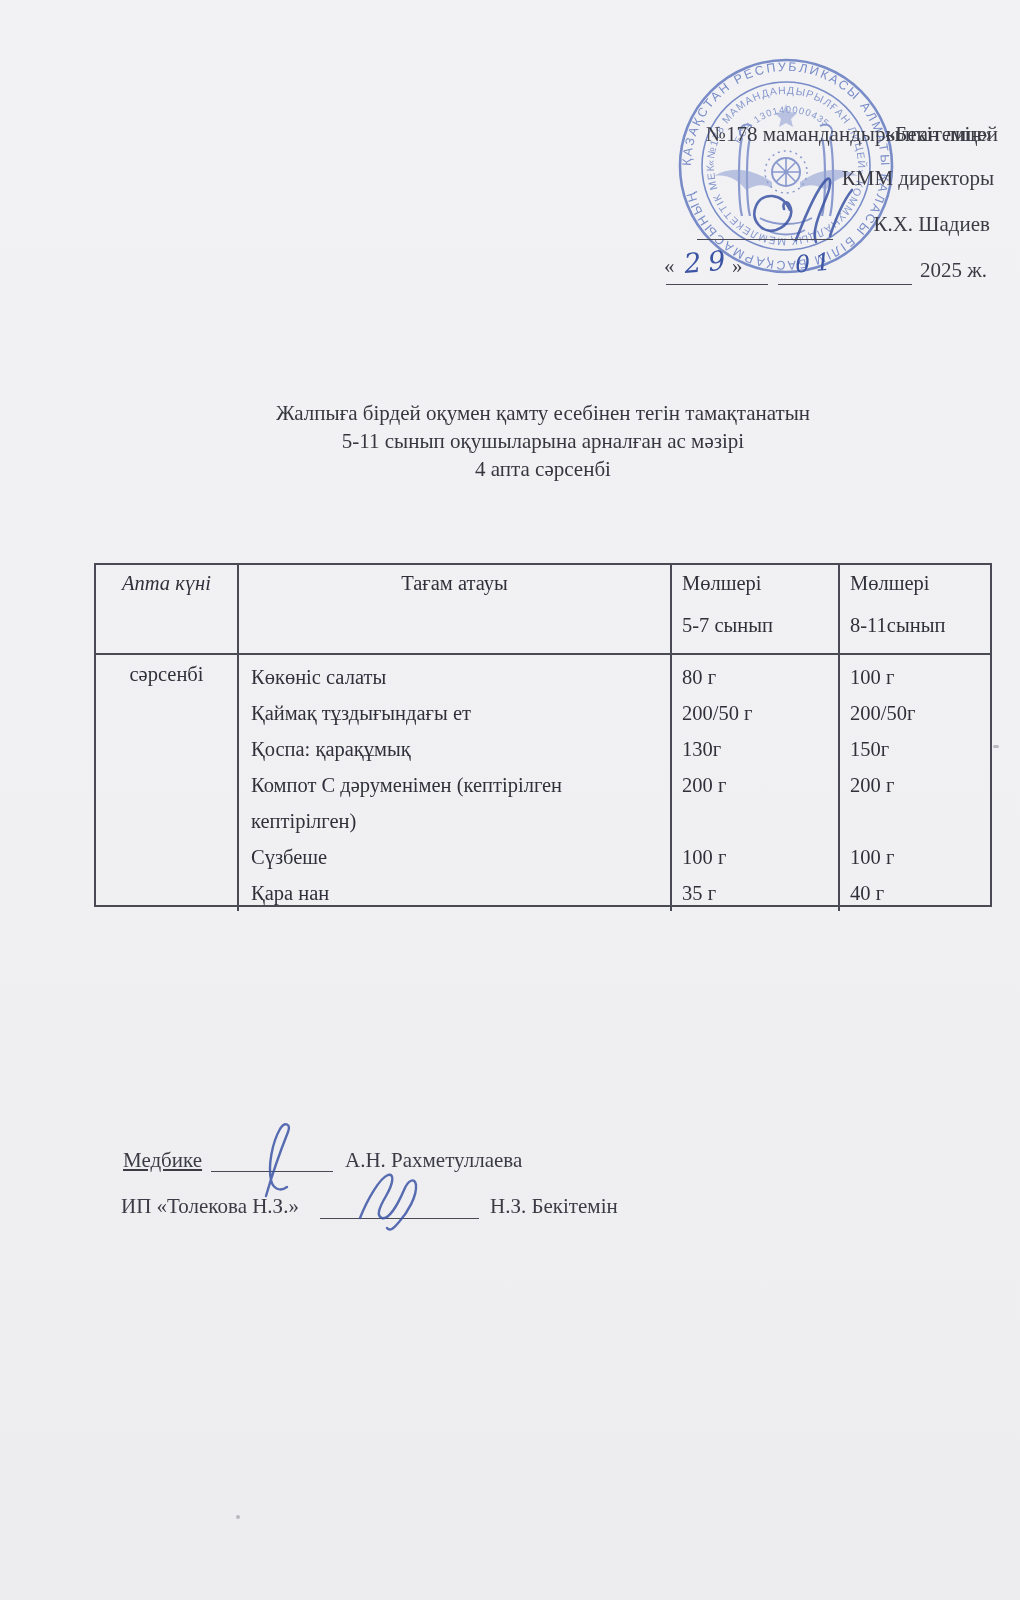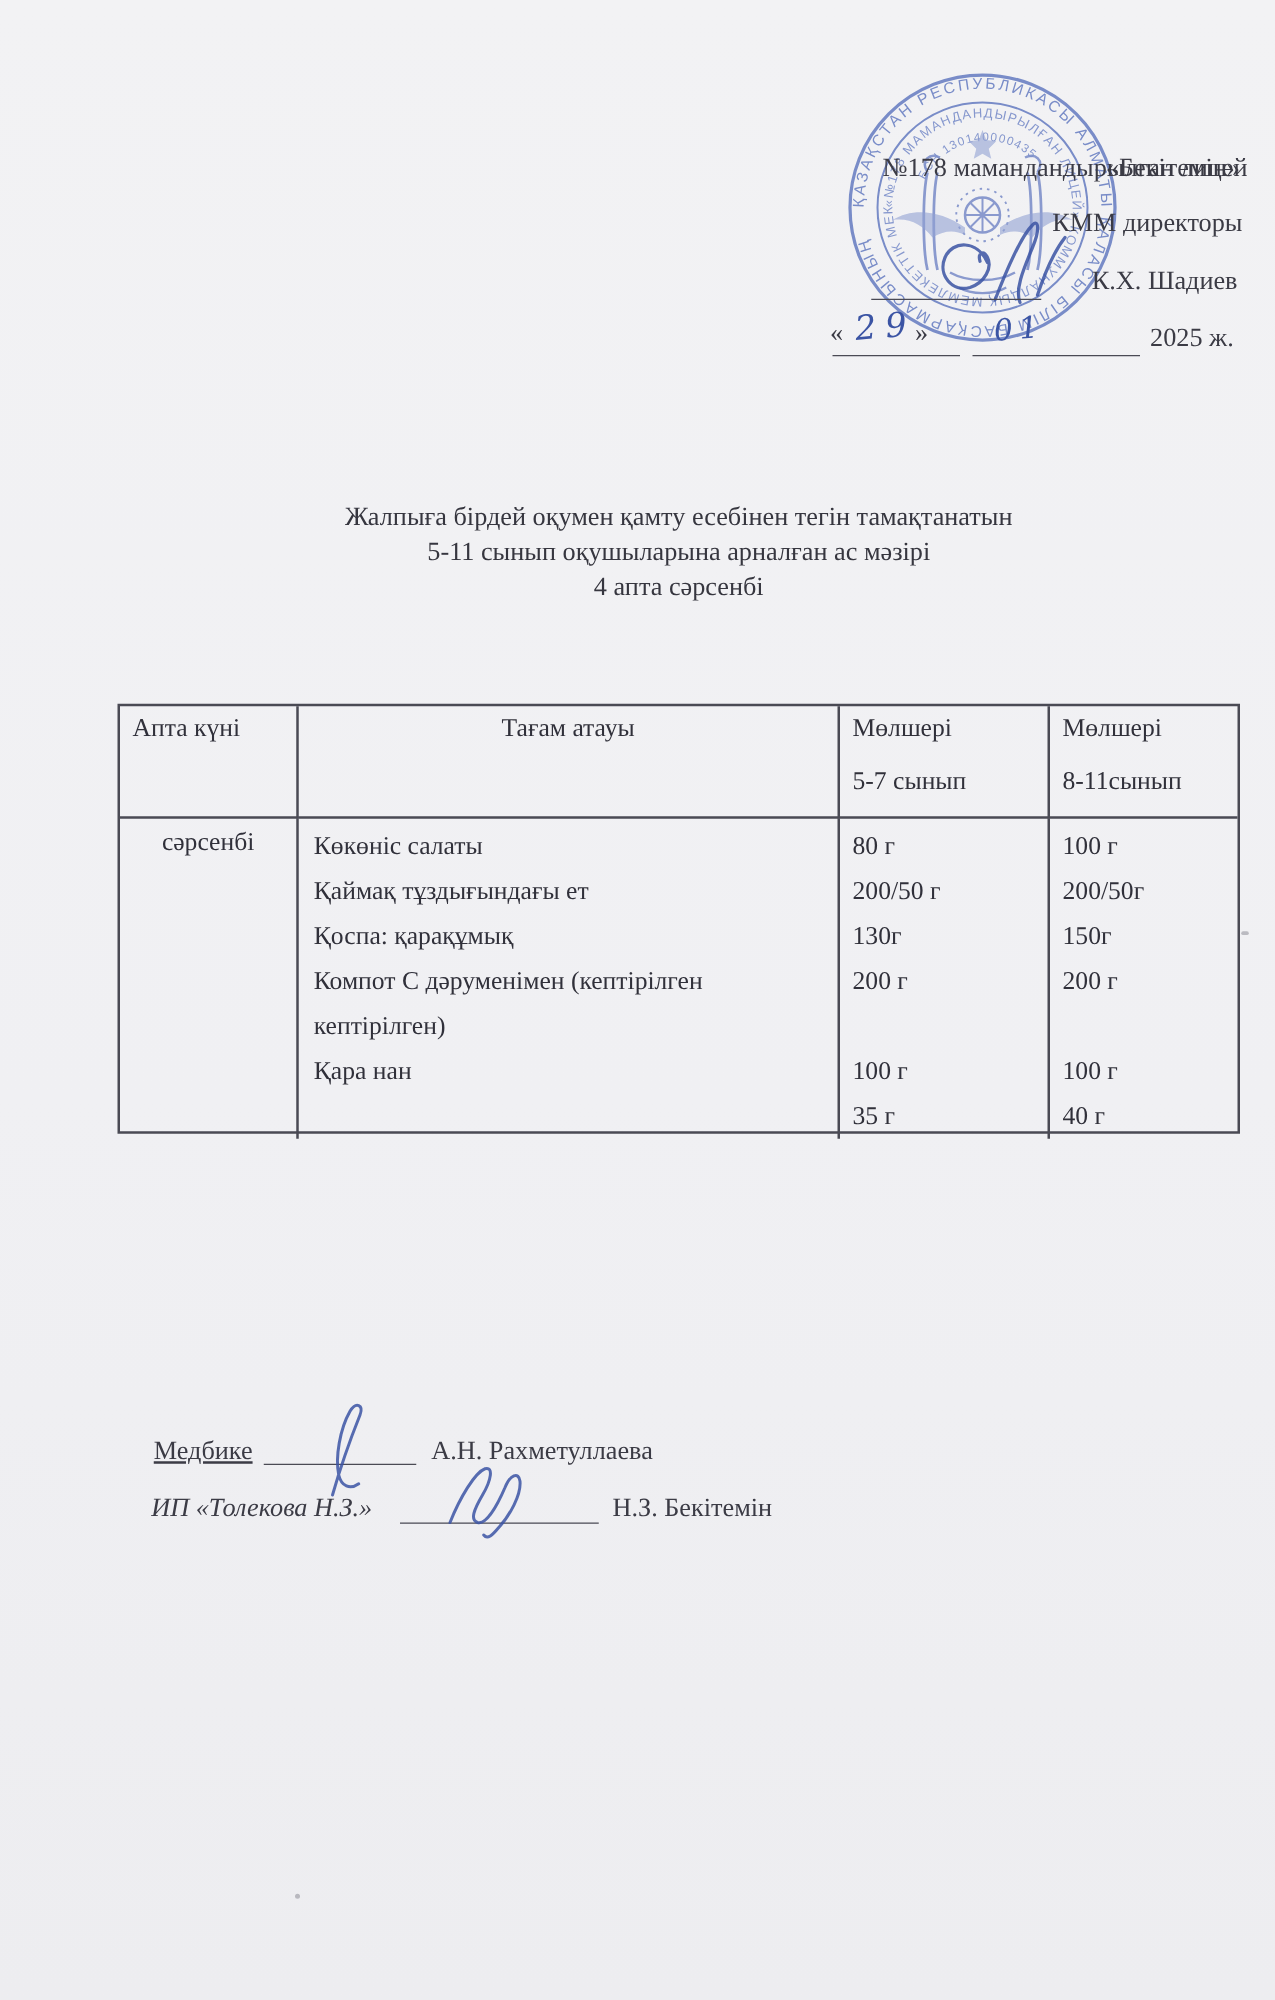--- a/index.html
+++ b/index.html
@@ -45,34 +45,34 @@
     position:absolute;left:94px;top:563px;width:898px;height:344px;
     border:2px solid #4a4a54;box-sizing:border-box;
     display:grid;
     grid-template-columns:143px 433px 168px auto;
     grid-template-rows:90px auto;
     font-size:20.5px;color:#30303a;
   }
   .cell{box-sizing:border-box;}
   .b-r{border-right:2px solid #4a4a54;}
   .b-b{border-bottom:2px solid #4a4a54;}
-  .hc1{padding:7px 0 0 10px;}
+  .hc1{padding:7px 0 0 26px;font-style:italic;}
   .hc2{padding-top:7px;text-align:center;}
   .hc34{padding:7px 0 0 10px;}
   .hc-sub{margin-top:19px;}
   .day-cell{padding-top:8px;text-align:center;}
   .lines{padding-top:4px;}
   .lines div{line-height:36px;height:36px;white-space:nowrap;}
   .dish-col{padding-left:12px;}
   .port-col{padding-left:10px;}
   
   .sig-text{position:absolute;font-size:21px;white-space:nowrap;}
   .sig-role-1{left:123px;top:1148px;text-decoration:underline;}
   .sig-name-1{left:345px;top:1148px;}
-  .sig-role-2{left:121px;top:1194px;font-style:italic;}
+  .sig-role-2{left:121px;top:1194px;}
   .sig-name-2{left:490px;top:1194px;}
   .sig-underline-1{left:211px;top:1171px;width:122px;}
   .sig-underline-2{left:320px;top:1218px;width:159px;}
   .sig-ink{position:absolute;}
   .sig-ink-1{left:240px;top:1118px;width:70px;height:80px;}
   .sig-ink-2{left:352px;top:1168px;width:90px;height:66px;}
   
   .speck{position:absolute;background:#8e8e98;border-radius:50%;opacity:.55;}
   .speck-1{left:236px;top:1515px;width:4px;height:4px;}
   .speck-2{left:993px;top:745px;width:6px;height:3px;border-radius:2px;}
@@ -170,20 +170,21 @@
 
     <div class="cell b-r day-cell">
       <span>сәрсенбі</span>
     </div>
     <div class="cell b-r lines dish-col">
       <div>Көкөніс салаты</div>
       <div>Қаймақ тұздығындағы ет</div>
       <div>Қоспа: қарақұмық</div>
       <div>Компот С дәруменімен (кептірілген</div>
       <div>кептірілген)</div>
+      <div>Сүзбеше</div>
       <div>Қара нан</div>
     </div>
     <div class="cell b-r lines port-col">
       <div>80 г</div>
       <div>200/50 г</div>
       <div>130г</div>
       <div>200 г</div>
       <div></div>
       <div>100 г</div>
       <div>35 г</div>

